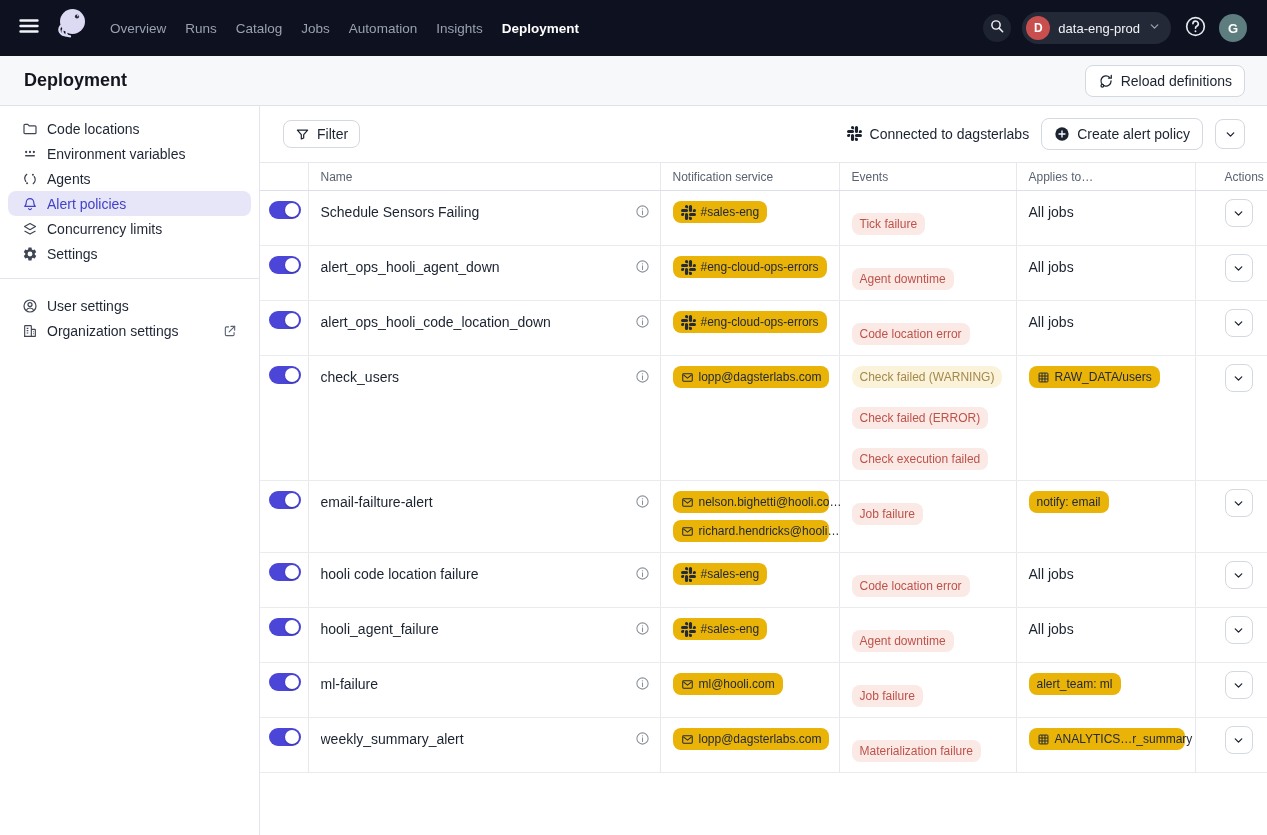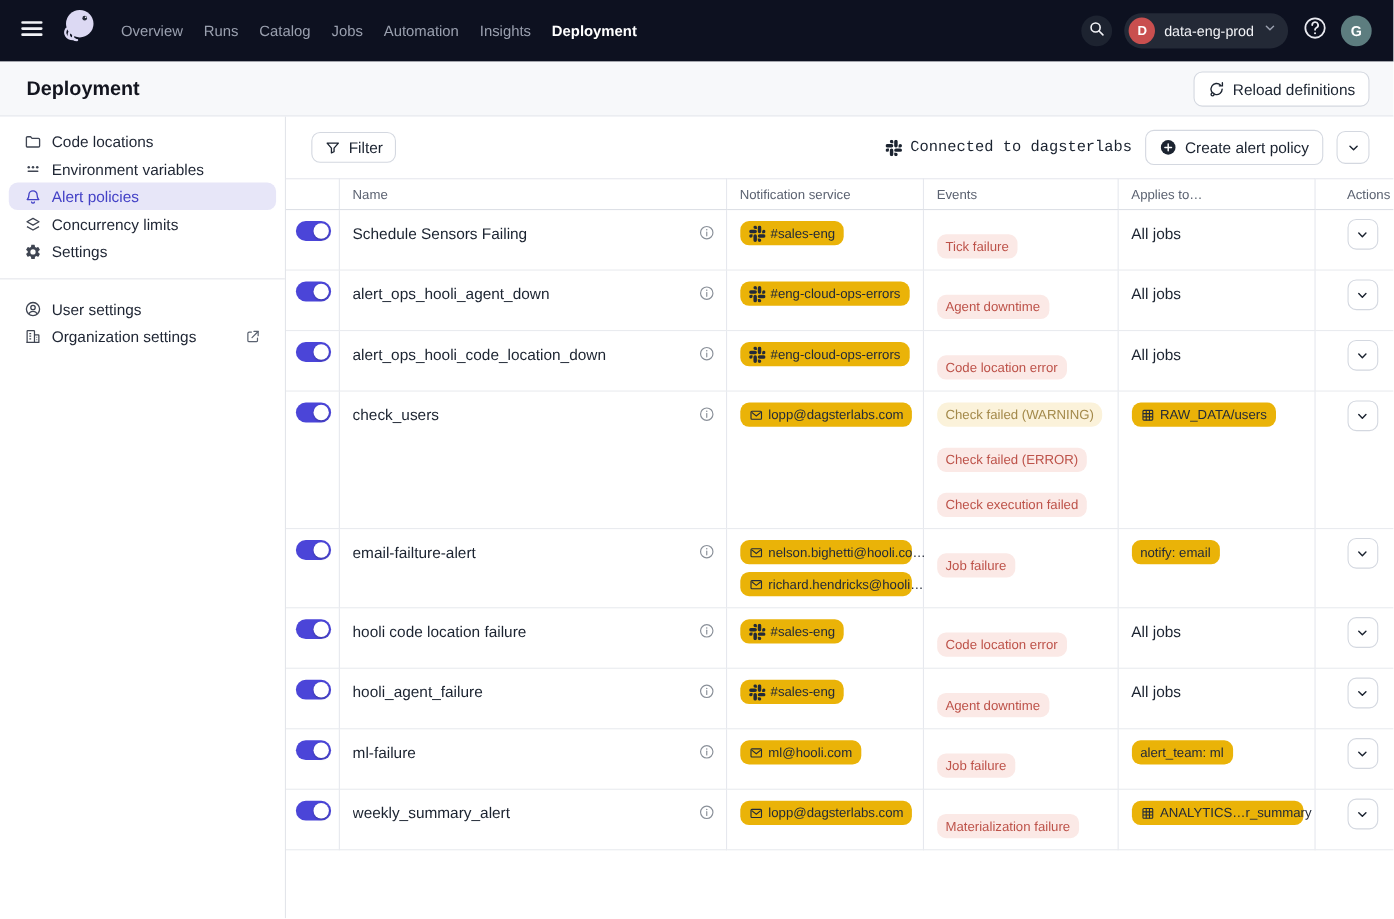--- a/index.html
+++ b/index.html
@@ -38,21 +38,21 @@
   .side-item .sicon { display:flex; color:#3f4552; flex:none; }
   .side-item.active { background:#e7e6f8; color:#4341c6; }
   .side-item.active .sicon { color:#4341c6; }
   .side-divider { border-top:1px solid #e4e6eb; margin:12px 0 14px 0; }
   .side-ext { margin-left:auto; display:flex; color:#5a6270; padding-right:6px; }
 
   .main { flex:1; background:#fff; min-width:0; }
   .toolbar { height:56px; display:flex; align-items:center; padding:0 22px 0 23px; }
   .filter-btn { height:28px; padding:0 11px; }
   .toolbar-right { margin-left:auto; display:flex; align-items:center; gap:12px; }
-  .conn-status { display:flex; align-items:center; gap:8px; font-size:14px; color:#1b2330;font-family:Liberation Mono, monospace; }
+  .conn-status { display:flex; align-items:flex-start; gap:8px; font-size:14px; color:#1b2330; }
   .conn-status .bicon { display:flex; color:#1b2330; }
   .split-chevron { width:30px; height:30px; padding:0; justify-content:center; }
 
   
   table.alerts { width:1007px; border-collapse:collapse; table-layout:fixed; }
   table.alerts thead th { border-top:1px solid #e6e8ee; border-bottom:1px solid #dde0e6; height:28px; font-size:12px; font-weight:400; color:#5b6271; text-align:left; padding:0 0 0 12px; }
   table.alerts th, table.alerts td { border-right:1px solid #e6e8ee; }
   table.alerts th:last-child, table.alerts td:last-child { border-right:none;padding-left:29px; }
   table.alerts tbody td { border-bottom:1px solid #e9ebef; vertical-align:top; padding:10px 10px 10px 12px; }
   table.alerts tbody tr { height:50px; }
@@ -162,20 +162,31 @@
             <span class="sicon" style="display: flex;">
               <svg width="16" height="16" viewBox="0 0 24 24" fill="currentColor">
                 <circle cx="6.2" cy="9" r="1.7"></circle>
                 <circle cx="12" cy="9" r="1.7"></circle>
                 <circle cx="17.8" cy="9" r="1.7"></circle>
                 <rect x="4.5" y="13.6" width="15" height="2" rx="1"></rect>
               </svg>
             </span>
             <span>Environment variables</span>
           </div>
+          <div class="side-item">
+            <span class="sicon" style="display: flex;">
+              <svg width="16" height="16" viewBox="0 0 24 24" fill="none" stroke="currentColor" stroke-width="1.9" stroke-linecap="round">
+                <path d="M7.2 5a8.2 8.2 0 0 0-1.6 10.6"></path>
+                <path d="M16.8 19a8.2 8.2 0 0 0 1.6-10.6"></path>
+                <circle cx="7.6" cy="18.4" r="1.5" fill="currentColor" stroke="none"></circle>
+                <circle cx="16.4" cy="5.6" r="1.5" fill="currentColor" stroke="none"></circle>
+              </svg>
+            </span>
+            <span>Agents</span>
+          </div>
           <div class="side-item active">
             <span class="sicon" style="display: flex;">
               <svg width="16" height="16" viewBox="0 0 24 24" fill="none" stroke="currentColor" stroke-width="1.8" stroke-linejoin="round">
                 <path d="M12 3.8a5.6 5.6 0 0 0-5.6 5.6c0 4.1-1.6 5.4-2.3 6.2h15.8c-.7-.8-2.3-2.1-2.3-6.2A5.6 5.6 0 0 0 12 3.8z"></path>
                 <path d="M10 19a2.1 2.1 0 0 0 4 0" stroke-linecap="round"></path>
               </svg>
             </span>
             <span>Alert policies</span>
           </div>
           <div class="side-item">

